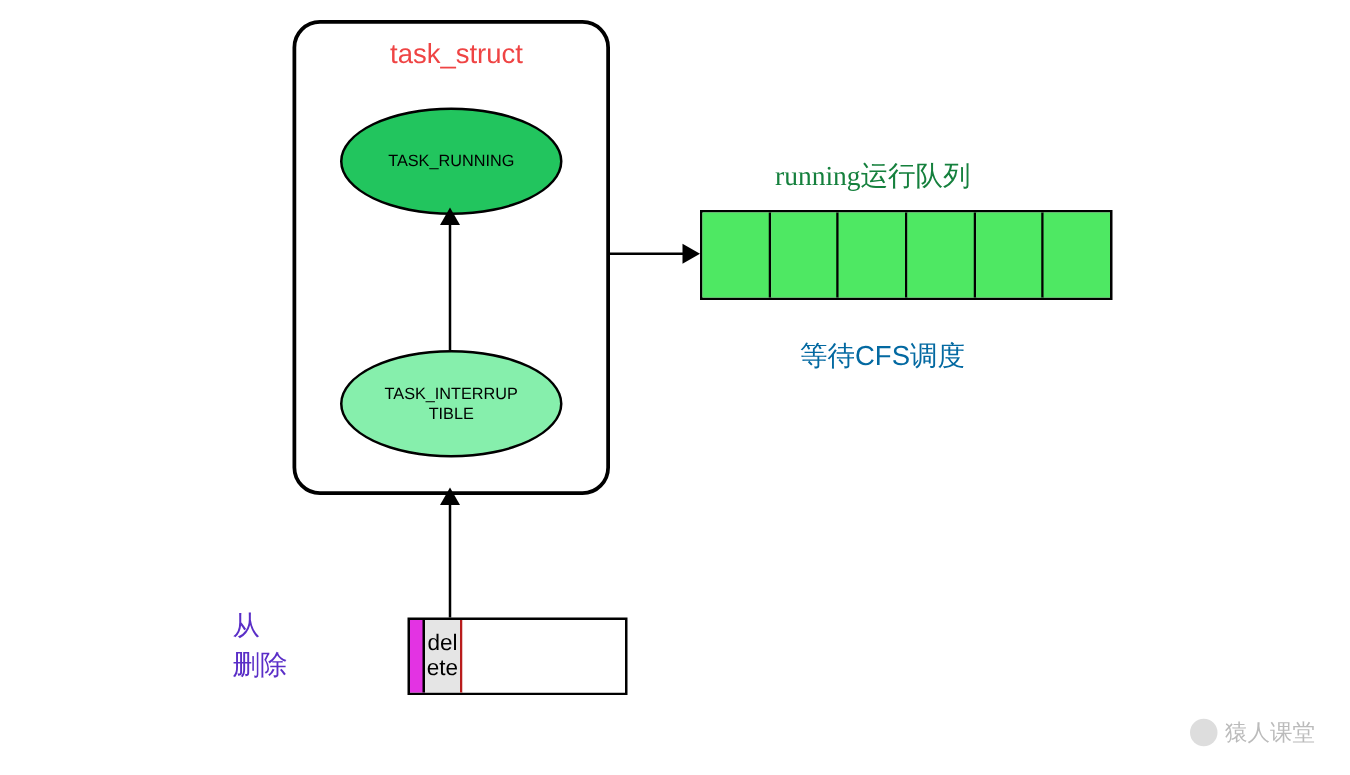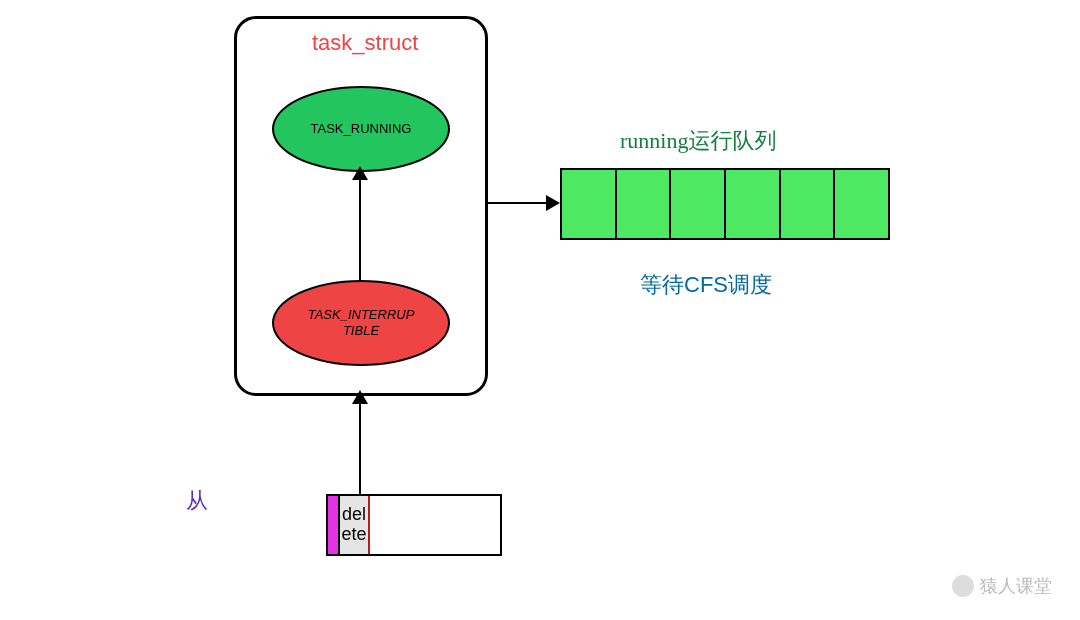--- a/index.html
+++ b/index.html
@@ -44,22 +44,21 @@
       top: 86px;
       width: 178px;
       height: 86px;
       background: #22c55e;
     }
     .ellipse-magenta {
       left: 272px;
       top: 280px;
       width: 178px;
       height: 86px;
-      background: #ef4444;
-      font-style: italic;
+      background: #86efac;
     }
     .arrow-vert-1 {
       position: absolute;
       left: 359px;
       top: 172px;
       width: 2px;
       height: 108px;
       background: #000;
     }
     .arrow-head-up-1 {
@@ -232,18 +231,19 @@
 
 <div class="delete-box">
   <div class="delete-left"></div>
   <div class="delete-mid" style="white-space: pre-line;">del
 ete</div>
   <div class="delete-right"></div>
 </div>
 
 <div class="left-text">
   <div>从</div>
+  <div>删除</div>
 </div>
 
 <div class="watermark">
   <span class="wm-icon"></span>
   <span>猿人课堂</span>
 </div>
 
 </body></html>

